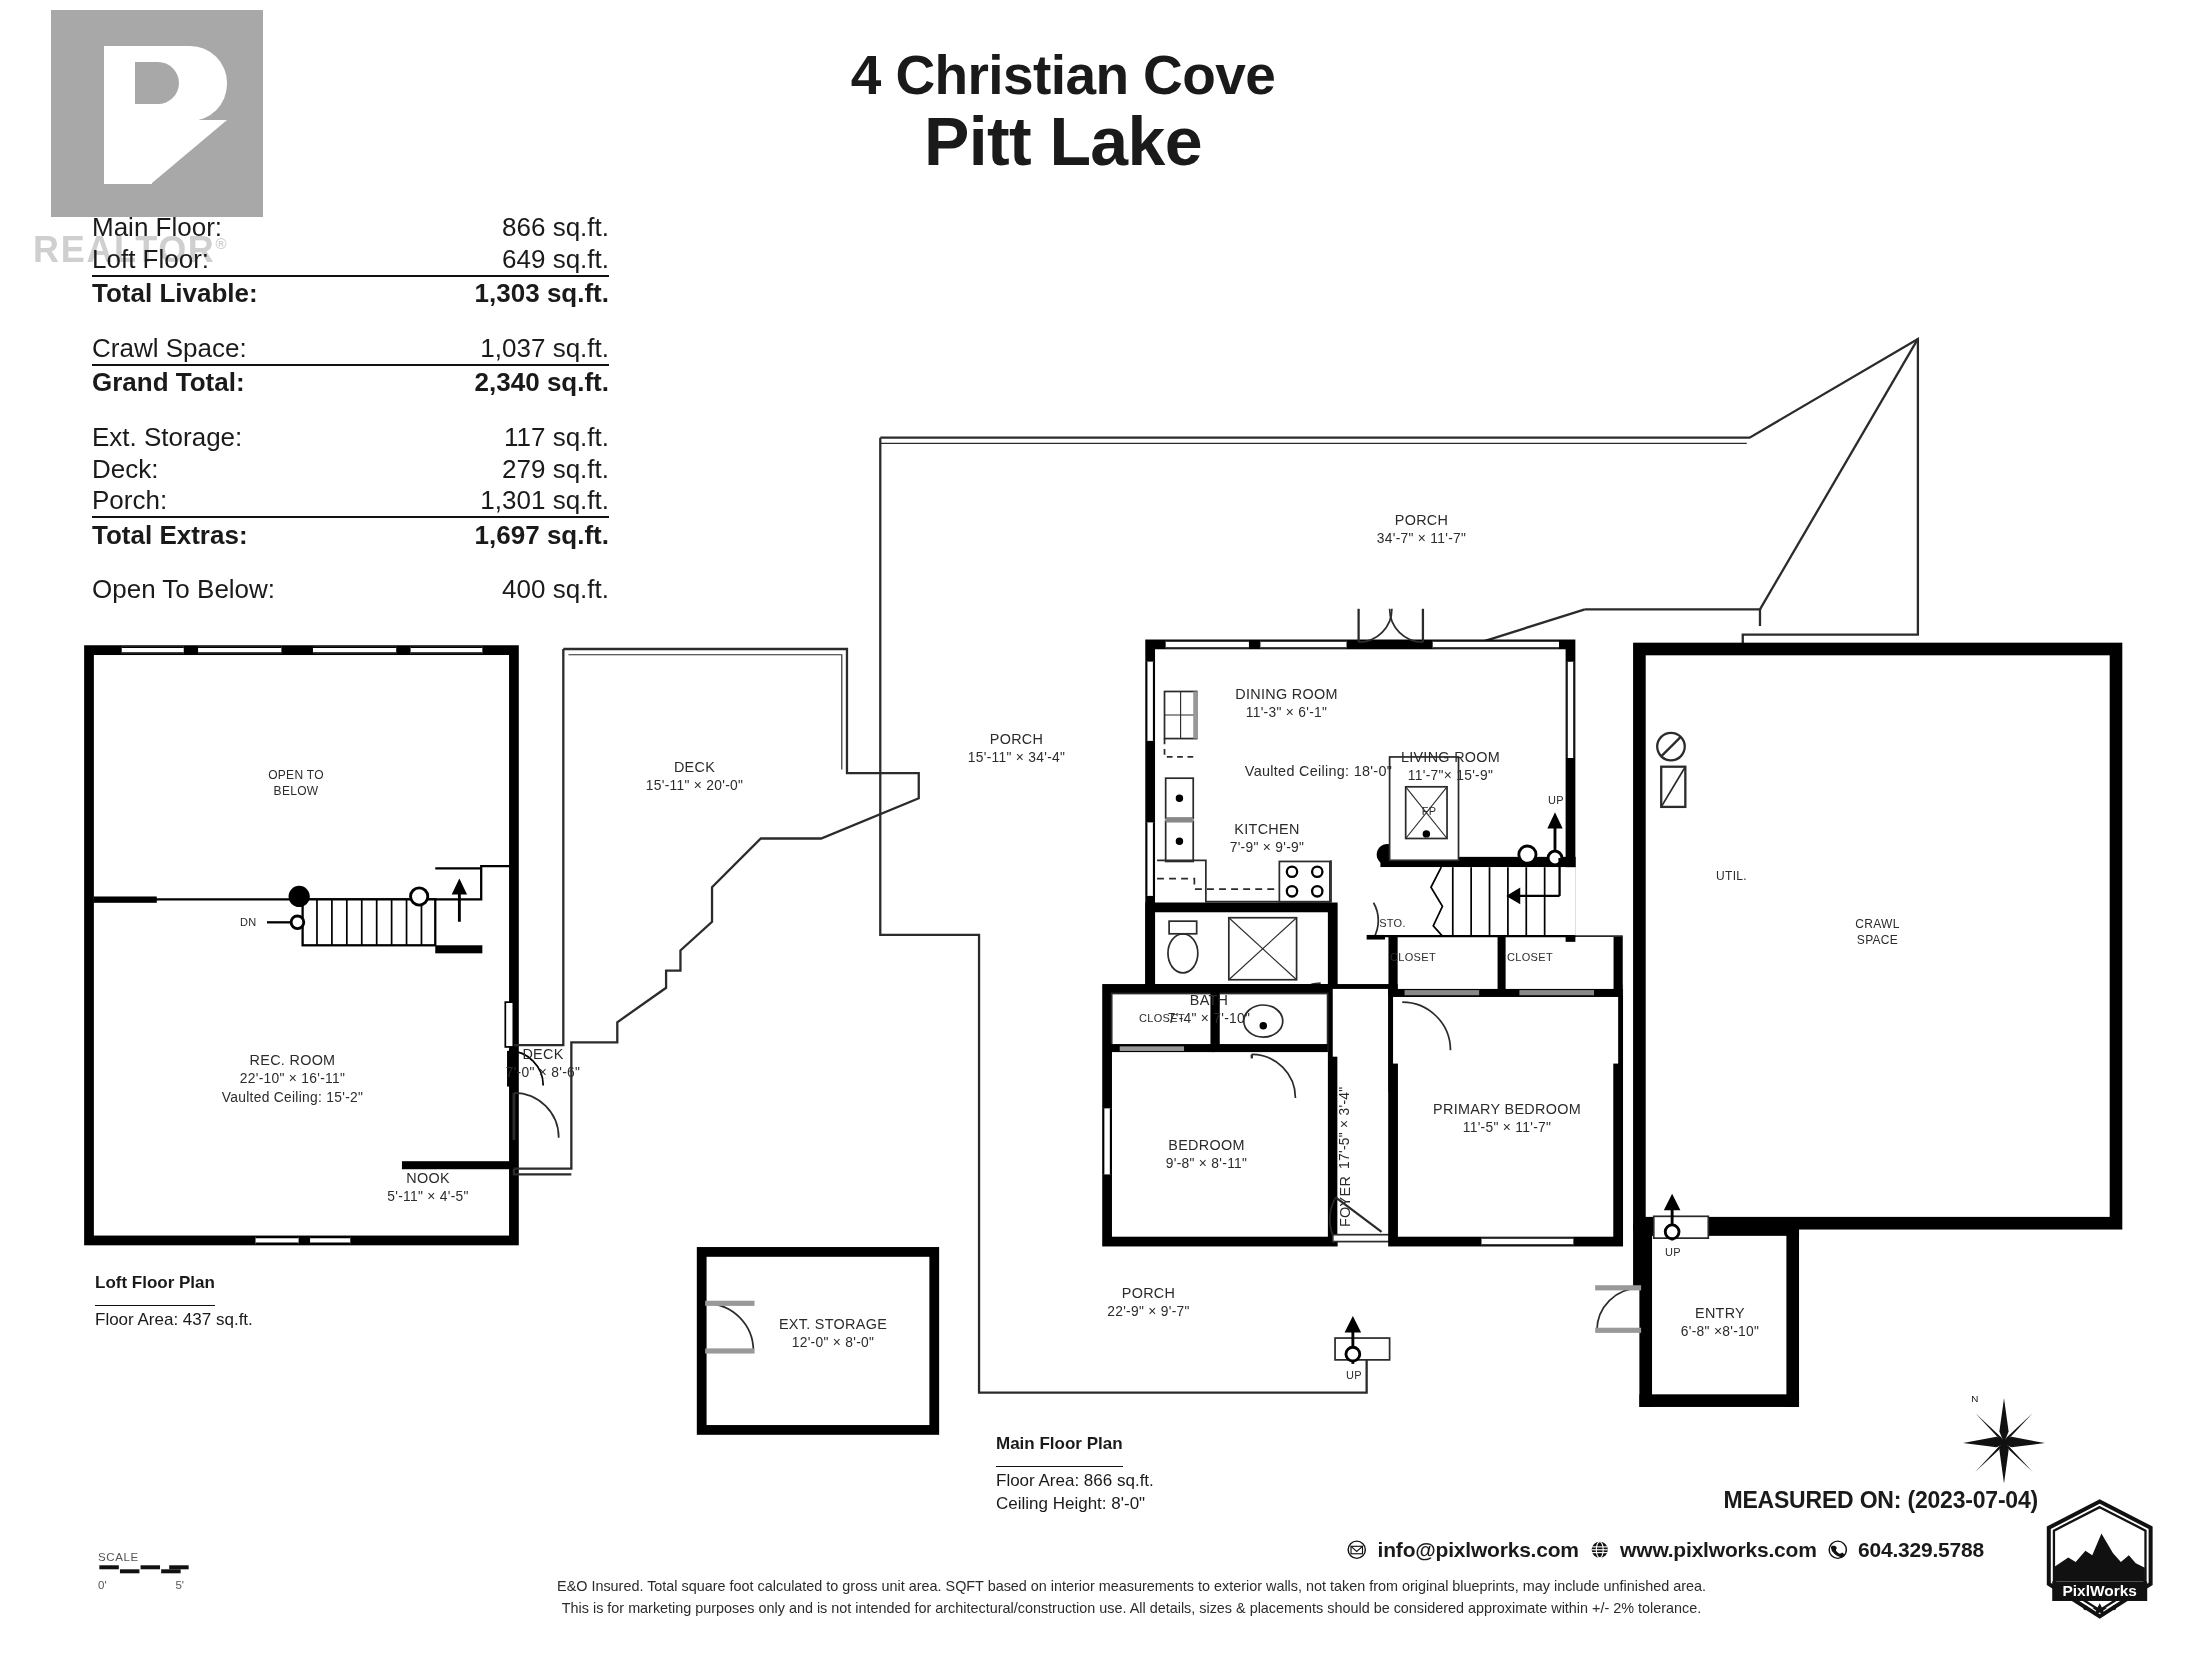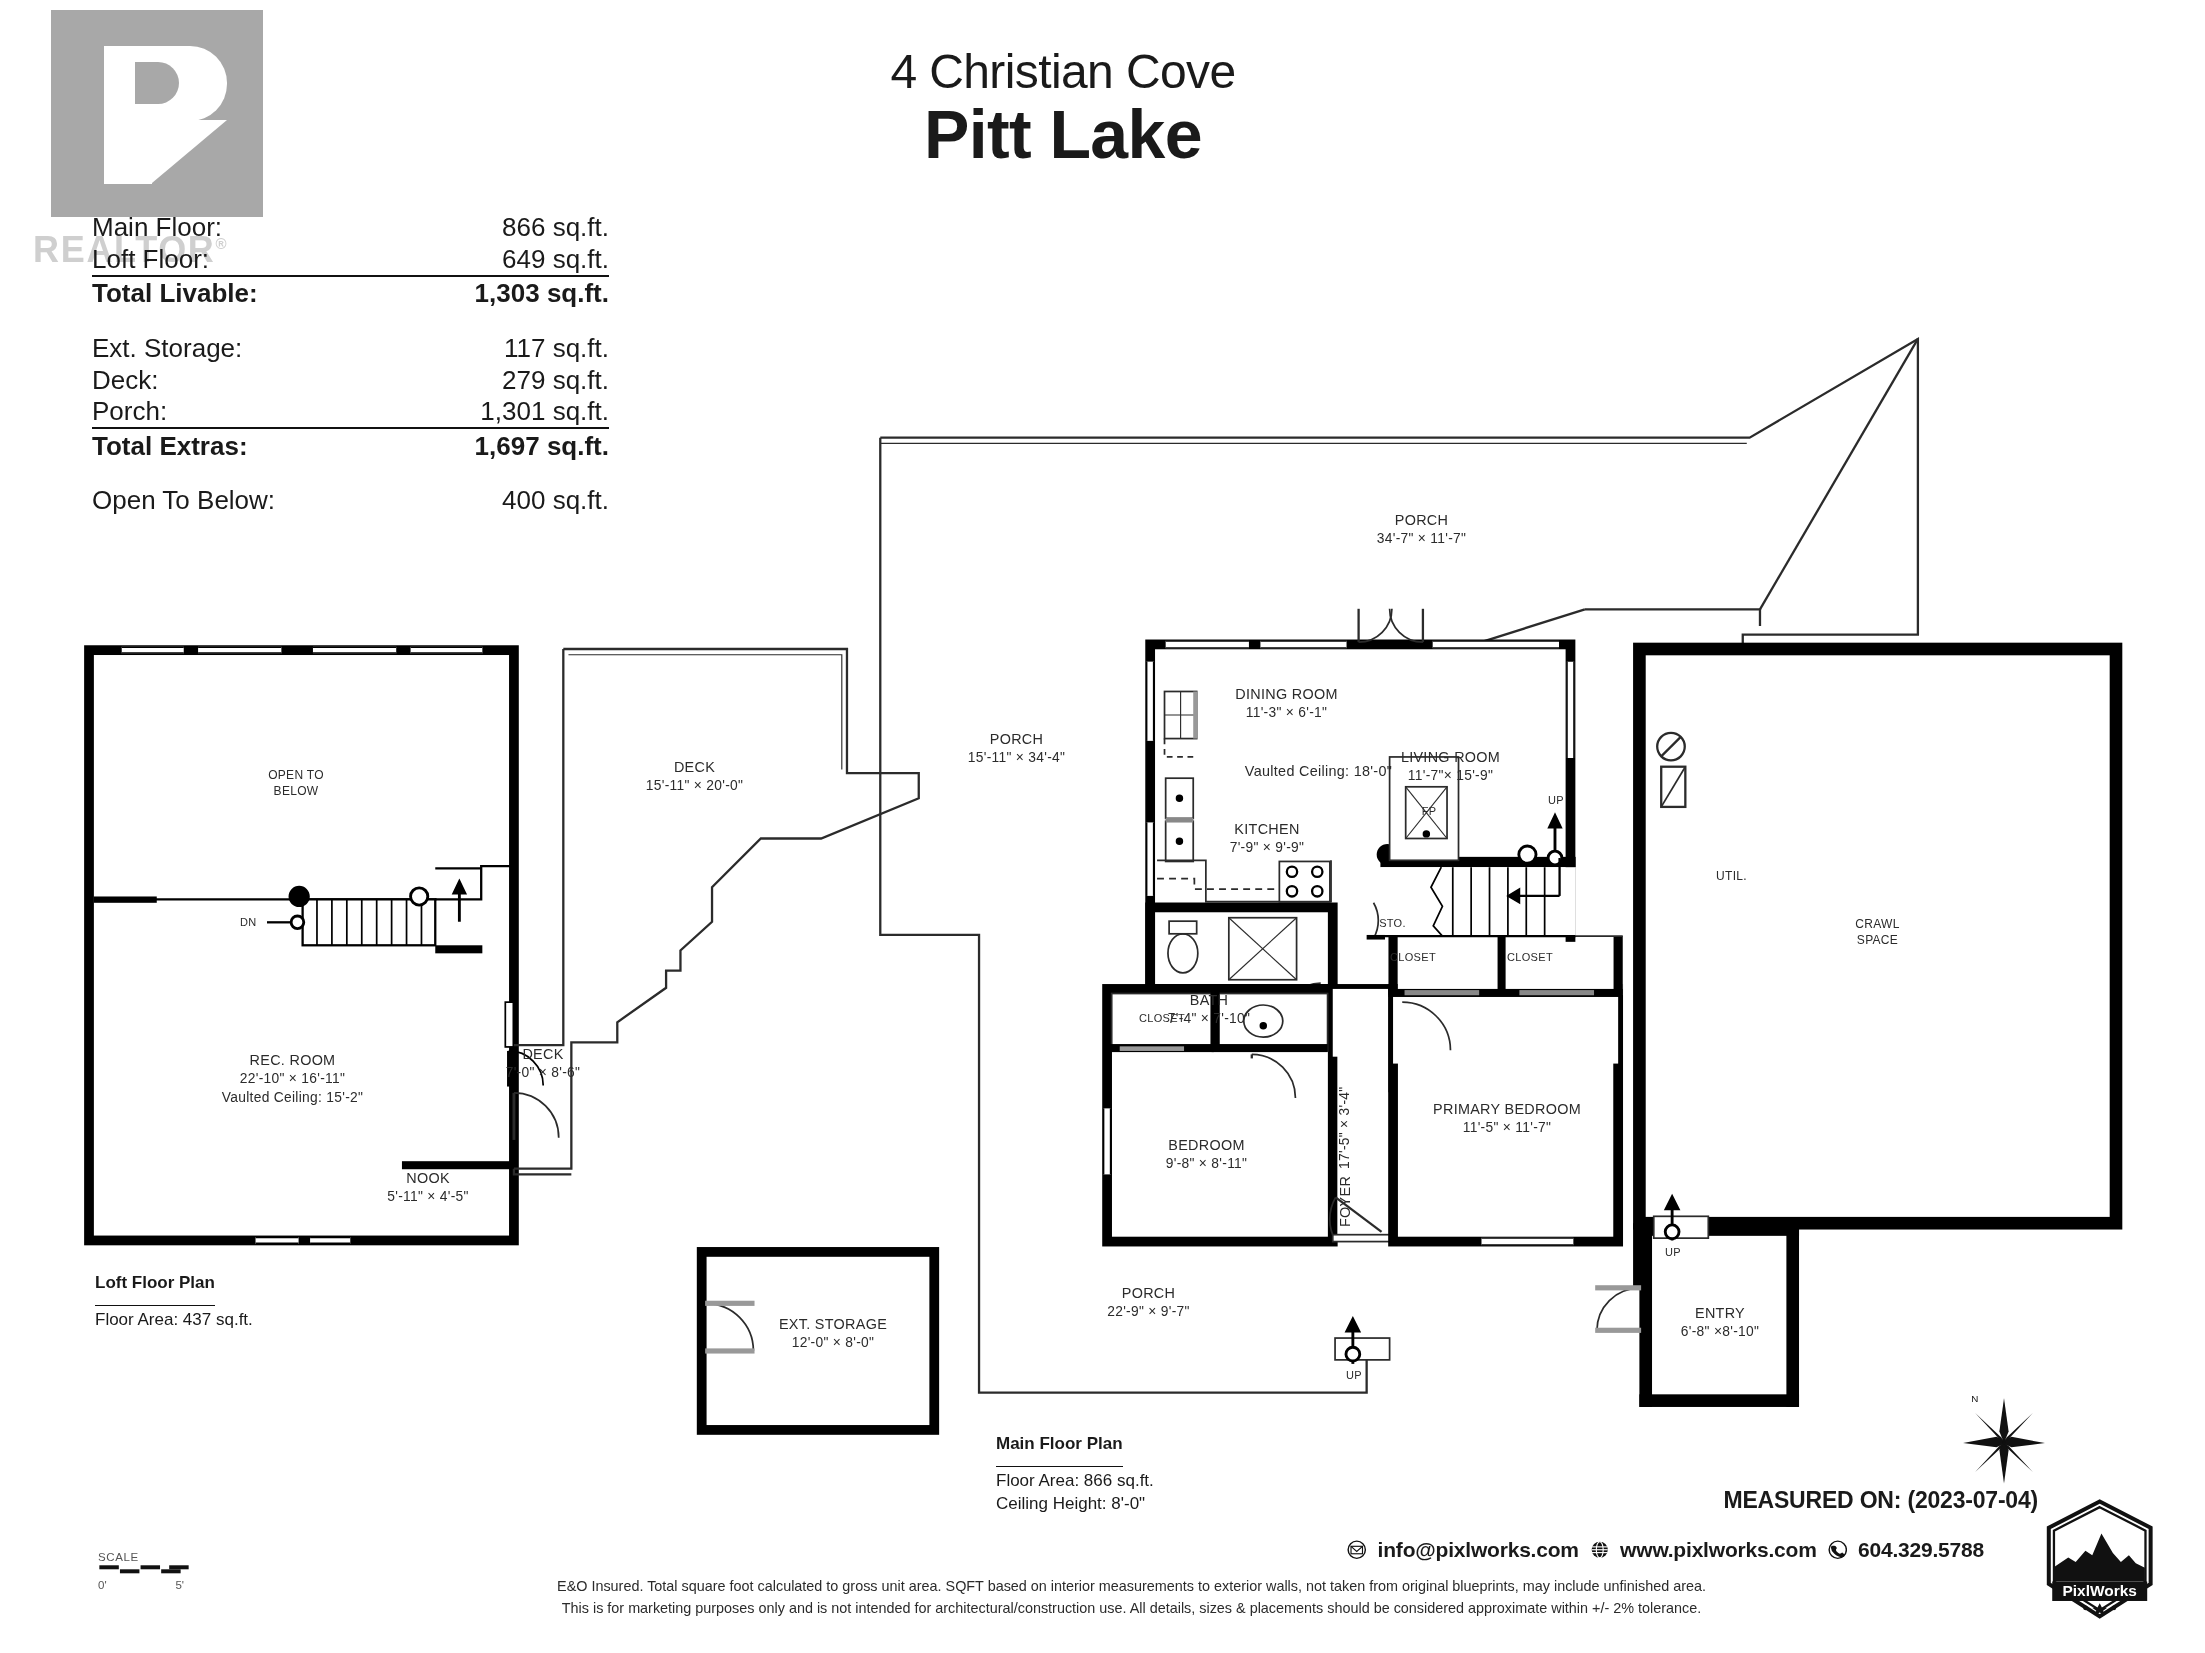--- a/index.html
+++ b/index.html
@@ -20,21 +20,21 @@
   
   #area-table{left:92px;top:211px;width:517px;font-size:26px;line-height:1.0;}
   #area-table .grp{margin-bottom:23px;}
   #area-table .row{display:flex;justify-content:space-between;align-items:baseline;padding:2.9px 0;gap:15px;}
   #area-table .row.total{font-weight:700;border-top:2.3px solid #111;padding-top:3.4px;}
   #area-table .lbl{white-space:nowrap;}
   #area-table .val{white-space:nowrap;}
 
   
   #title-block{left:724px;top:46px;width:678px;text-align:center;}
-  #title-block .l1{font-size:48px;font-weight:400;line-height:1.08;letter-spacing:-0.6px;}
+  #title-block .l1{font-size:55px;font-weight:700;line-height:1.08;letter-spacing:-0.6px;}
   #title-block .l2{font-size:68px;font-weight:700;line-height:1.08;letter-spacing:-0.6px;}
 
   
   #plan-canvas{left:0;top:0;width:2205px;height:1654px;}
 
   
   .rm{position:absolute;text-align:center;font-size:14.4px;line-height:1.35;letter-spacing:0.3px;color:#2b2b2b;white-space:nowrap;}
   .rm .n{font-size:14.4px;}
   .rm .d{font-size:13.8px;}
   .rm-sm{font-size:12px;}
@@ -82,20 +82,30 @@
         <span class="lbl">Main Floor:</span>
         <span class="val">866 sq.ft.</span>
       </div>
       <div class="row">
         <span class="lbl">Loft Floor:</span>
         <span class="val">649 sq.ft.</span>
       </div>
       <div class="row total">
         <span class="lbl">Total Livable:</span>
         <span class="val">1,303 sq.ft.</span>
+      </div>
+    </div>
+    <div class="grp">
+      <div class="row">
+        <span class="lbl">Crawl Space:</span>
+        <span class="val">1,037 sq.ft.</span>
+      </div>
+      <div class="row total">
+        <span class="lbl">Grand Total:</span>
+        <span class="val">2,340 sq.ft.</span>
       </div>
     </div>
     <div class="grp">
       <div class="row">
         <span class="lbl">Ext. Storage:</span>
         <span class="val">117 sq.ft.</span>
       </div>
       <div class="row">
         <span class="lbl">Deck:</span>
         <span class="val">279 sq.ft.</span>

